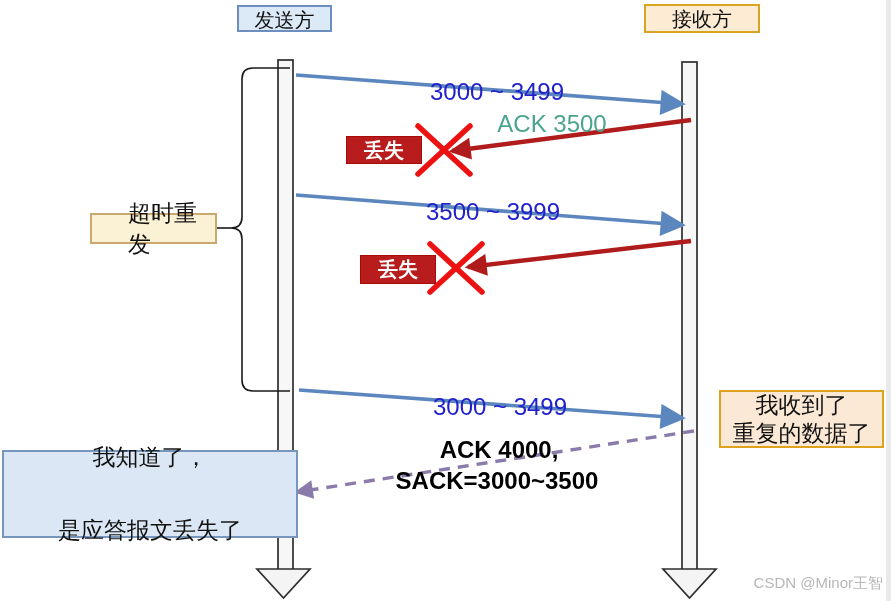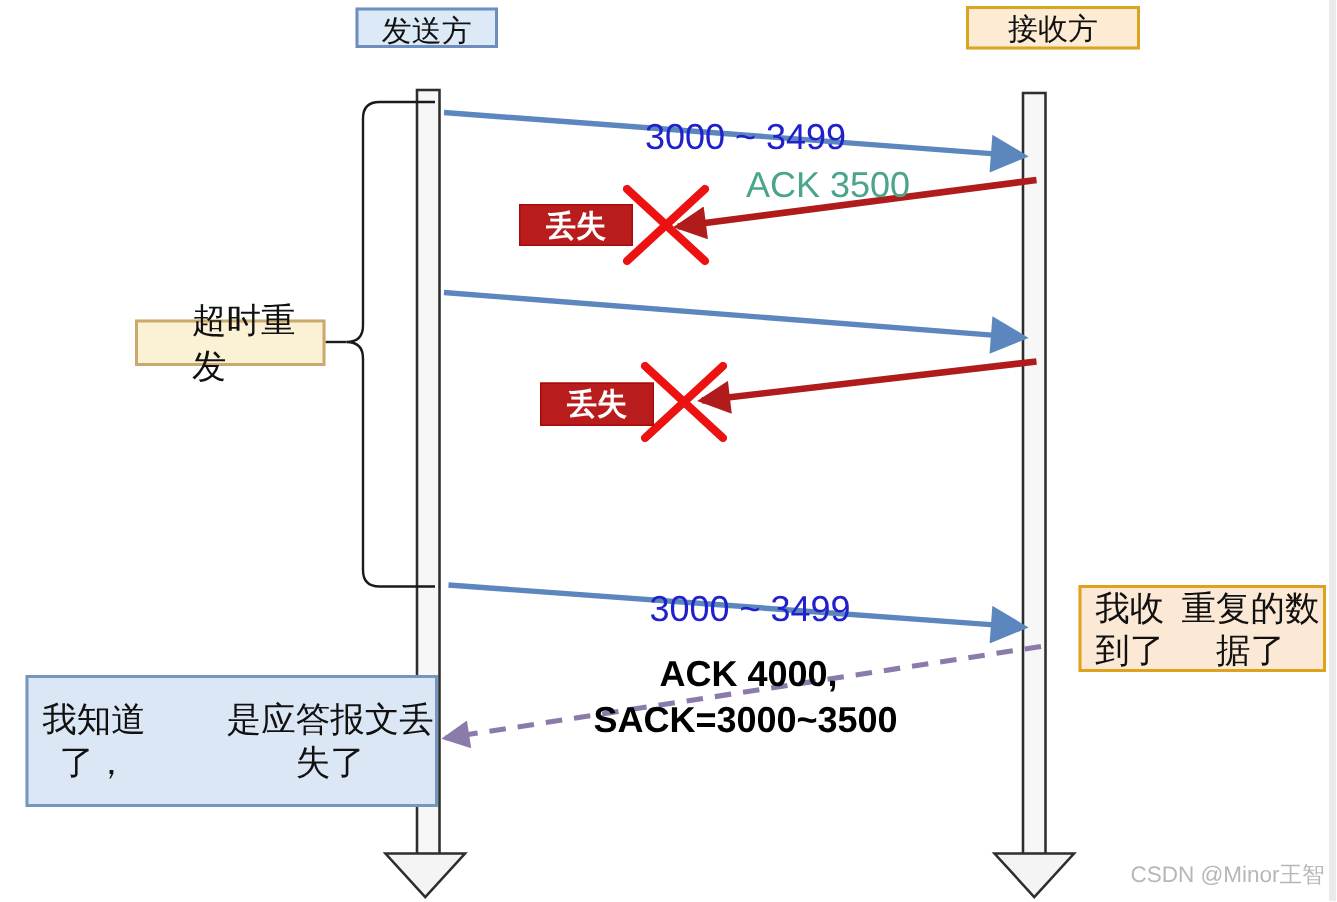--- a/index.html
+++ b/index.html
@@ -25,21 +25,21 @@
     display:flex;align-items:center;justify-content:center;
     background:#b91c1c;border:1px solid #a80a0a;color:#fff;
     font-size:20px;font-weight:bold;box-sizing:border-box;
   }
   .timeout-box{
     display:flex;align-items:center;justify-content:center;
     background:#fbf2d5;border:2px solid #c9a96e;
     font-size:23px;color:#111;box-sizing:border-box;
   }
   .thought-box{
-    display:flex;flex-direction:row;align-items:center;justify-content:center;
+    display:flex;flex-direction:column;align-items:center;justify-content:center;
     box-sizing:border-box;color:#111;text-align:center;
   }
   .sender-thought{background:#dbe7f4;border:2px solid #7696be;font-size:23px;line-height:29px;}
   .receiver-thought{background:#fce9d5;border:2px solid #dfa21c;font-size:23px;line-height:28px;}
   .watermark{font-size:15px;color:#b9b6b6;}
 </style>
 </head>
 <body>
 
 <div class="stage">
@@ -89,36 +89,37 @@
 
   <div class="abs actor-box sender-box" style="left:237px;top:5px;width:95px;height:27px;">
     <span>发送方</span>
   </div>
   <div class="abs actor-box receiver-box" style="left:644px;top:4px;width:116px;height:29px;">
     <span>接收方</span>
   </div>
 
   <div class="abs centered msg-label data-text" style="left:497px;top:92px;">3000 ~ 3499</div>
   <div class="abs centered msg-label ack-text" style="left:552px;top:124px;">ACK 3500</div>
+  <div class="abs centered msg-label data-text" style="left:493px;top:212px;">3500 ~ 3999</div>
   <div class="abs centered msg-label data-text" style="left:500px;top:407px;">3000 ~ 3499</div>
   <div class="abs centered msg-label sack-text" style="left:499px;top:450px;">ACK 4000,</div>
   <div class="abs centered msg-label sack-text" style="left:497px;top:481px;">SACK=3000~3500</div>
 
   <div class="abs badge" style="left:346px;top:136px;width:76px;height:28px;">
     <span>丢失</span>
   </div>
   <div class="abs badge" style="left:360px;top:255px;width:76px;height:29px;">
     <span>丢失</span>
   </div>
 
   <div class="abs timeout-box" style="left:90px;top:213px;width:127px;height:31px;padding-left:36px;">
     <span>超时重发</span>
   </div>
 
-  <div class="abs thought-box sender-thought" style="left:17px;top:450px;width:275px;height:88px;gap:44px;">
+  <div class="abs thought-box sender-thought" style="left:2px;top:450px;width:296px;height:88px;gap:44px;">
     <div>我知道了，</div>
     <div>是应答报文丢失了</div>
   </div>
 
   <div class="abs thought-box receiver-thought" style="left:719px;top:390px;width:165px;height:58px;">
     <div>我收到了</div>
     <div>重复的数据了</div>
   </div>
 
   <div class="abs watermark" style="right:8px;top:574px;">CSDN @Minor王智</div>

